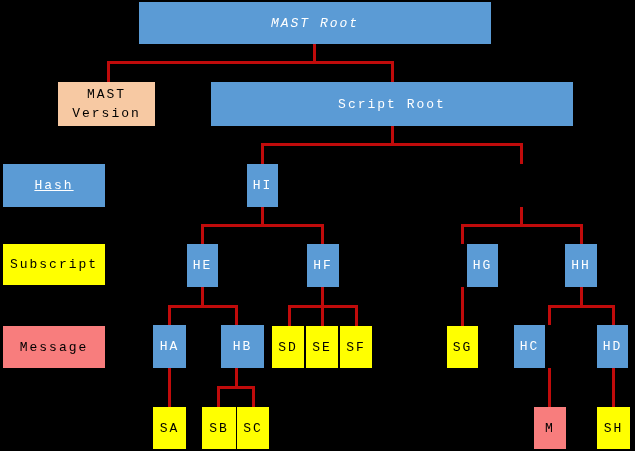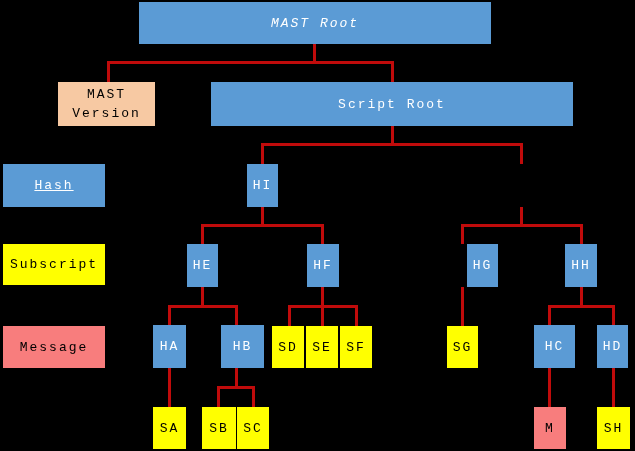--- a/index.html
+++ b/index.html
@@ -81,21 +81,21 @@
       <div class="node type-hash" style="left: 187px; top: 244px; width: 31px; height: 43px;">HE</div>
       <div class="node type-hash" style="left: 307px; top: 244px; width: 32px; height: 43px;">HF</div>
       <div class="node type-hash" style="left: 447px; top: 244px; width: 31px; height: 43px; margin-left: 20px;">HG</div>
       <div class="node type-hash" style="left: 565px; top: 244px; width: 32px; height: 43px;">HH</div>
       <div class="node type-hash" style="left: 153px; top: 325px; width: 33px; height: 43px;">HA</div>
       <div class="node type-hash" style="left: 221px; top: 325px; width: 43px; height: 43px;">HB</div>
       <div class="node type-subscript" style="left: 272px; top: 326px; width: 32px; height: 42px;">SD</div>
       <div class="node type-subscript" style="left: 306px; top: 326px; width: 32px; height: 42px;">SE</div>
       <div class="node type-subscript" style="left: 447px; top: 326px; width: 31px; height: 42px;">SG</div>
       <div class="node type-subscript" style="left: 340px; top: 326px; width: 32px; height: 42px;">SF</div>
-      <div class="node type-hash" style="left: 534px; top: 325px; width: 41px; height: 43px;">HC</div>
+      <div class="node type-hash" style="left: 514px; top: 325px; width: 31px; height: 43px;">HC</div>
       <div class="node type-hash" style="left: 597px; top: 325px; width: 31px; height: 43px;">HD</div>
       <div class="node type-subscript" style="left: 153px; top: 407px; width: 33px; height: 42px;">SA</div>
       <div class="node type-subscript" style="left: 202px; top: 407px; width: 34px; height: 42px;">SB</div>
       <div class="node type-subscript" style="left: 237px; top: 407px; width: 32px; height: 42px;">SC</div>
       <div class="node type-message" style="left: 534px; top: 407px; width: 32px; height: 42px;">M</div>
       <div class="node type-subscript" style="left: 597px; top: 407px; width: 33px; height: 42px;">SH</div>
     </div>
 </div>
 
 </body></html>

